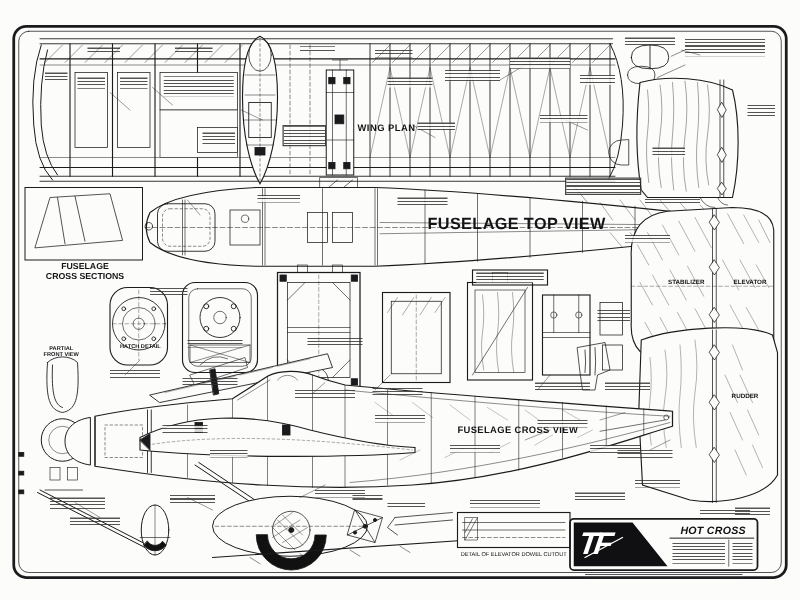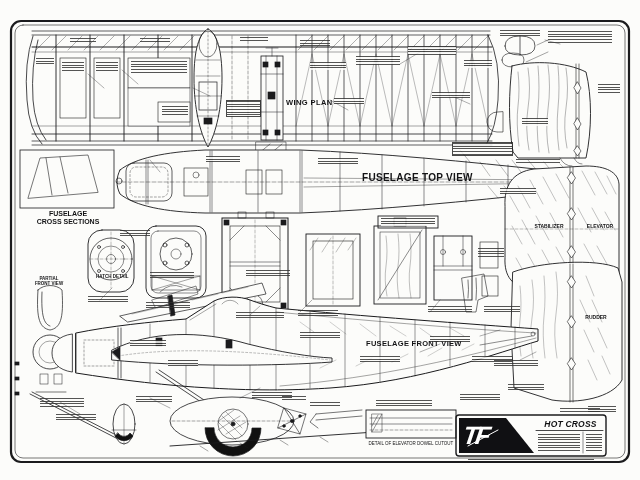--- a/index.html
+++ b/index.html
@@ -237,27 +237,27 @@
 
   <rect x="456" y="415" width="150" height="41" rx="3" stroke-width="1.4"></rect>
   <path d="M459,418 H506 L534,453 H459 Z" fill="#101013" stroke="none"></path>
   <path d="M468,446 l30,-16" stroke="#ffffff" stroke-width="1"></path>
   <path d="M536,430.5 H603" stroke-width="0.8"></path>
   <path d="M583,432 V453" stroke-width="0.5"></path>
 </g>
 </svg>
 
 <div class="lbl" style="left:286px;top:99px;font-size:7.5px;letter-spacing:.4px;">WING PLAN</div>
-<div class="lbl" style="left:362px;top:172px;font-size:10px;letter-spacing:.3px;">FUSELAGE TOP VIEW</div>
+<div class="lbl" style="left:342px;top:172px;font-size:13px;letter-spacing:.3px;">FUSELAGE TOP VIEW</div>
 <div class="lbl c" style="left:22px;top:210px;width:92px;font-size:7px;">FUSELAGE
 CROSS SECTIONS</div>
 <div class="lbl c" style="left:527px;top:224px;width:44px;font-size:5px;">STABILIZER</div>
 <div class="lbl c" style="left:580px;top:224px;width:40px;font-size:5px;">ELEVATOR</div>
 <div class="lbl c" style="left:578px;top:315px;width:36px;font-size:5px;">RUDDER</div>
-<div class="lbl" style="left:366px;top:340px;font-size:7.5px;letter-spacing:.3px;">FUSELAGE FRONT VIEW</div>
+<div class="lbl" style="left:366px;top:340px;font-size:7.5px;letter-spacing:.3px;">FUSELAGE CROSS VIEW</div>
 <div class="lbl" style="left:96px;top:274px;font-size:4.5px;">HATCH DETAIL</div>
 <div class="lbl c" style="left:28px;top:276px;width:42px;font-size:4.5px;">PARTIAL
 FRONT VIEW</div>
 <div class="lbl c" style="left:352px;top:441px;width:118px;font-size:4.5px;font-weight:normal;">DETAIL OF ELEVATOR DOWEL CUTOUT</div>
 <div id="tf">TF</div>
 <div id="plan-title">HOT CROSS</div>
 
 <i class="mn" style="left:62px;top:62px;width:22px;height:9px"></i>
 <i class="mn" style="left:96px;top:62px;width:22px;height:9px"></i>
 <i class="mn" style="left:131px;top:61px;width:56px;height:16px"></i>

